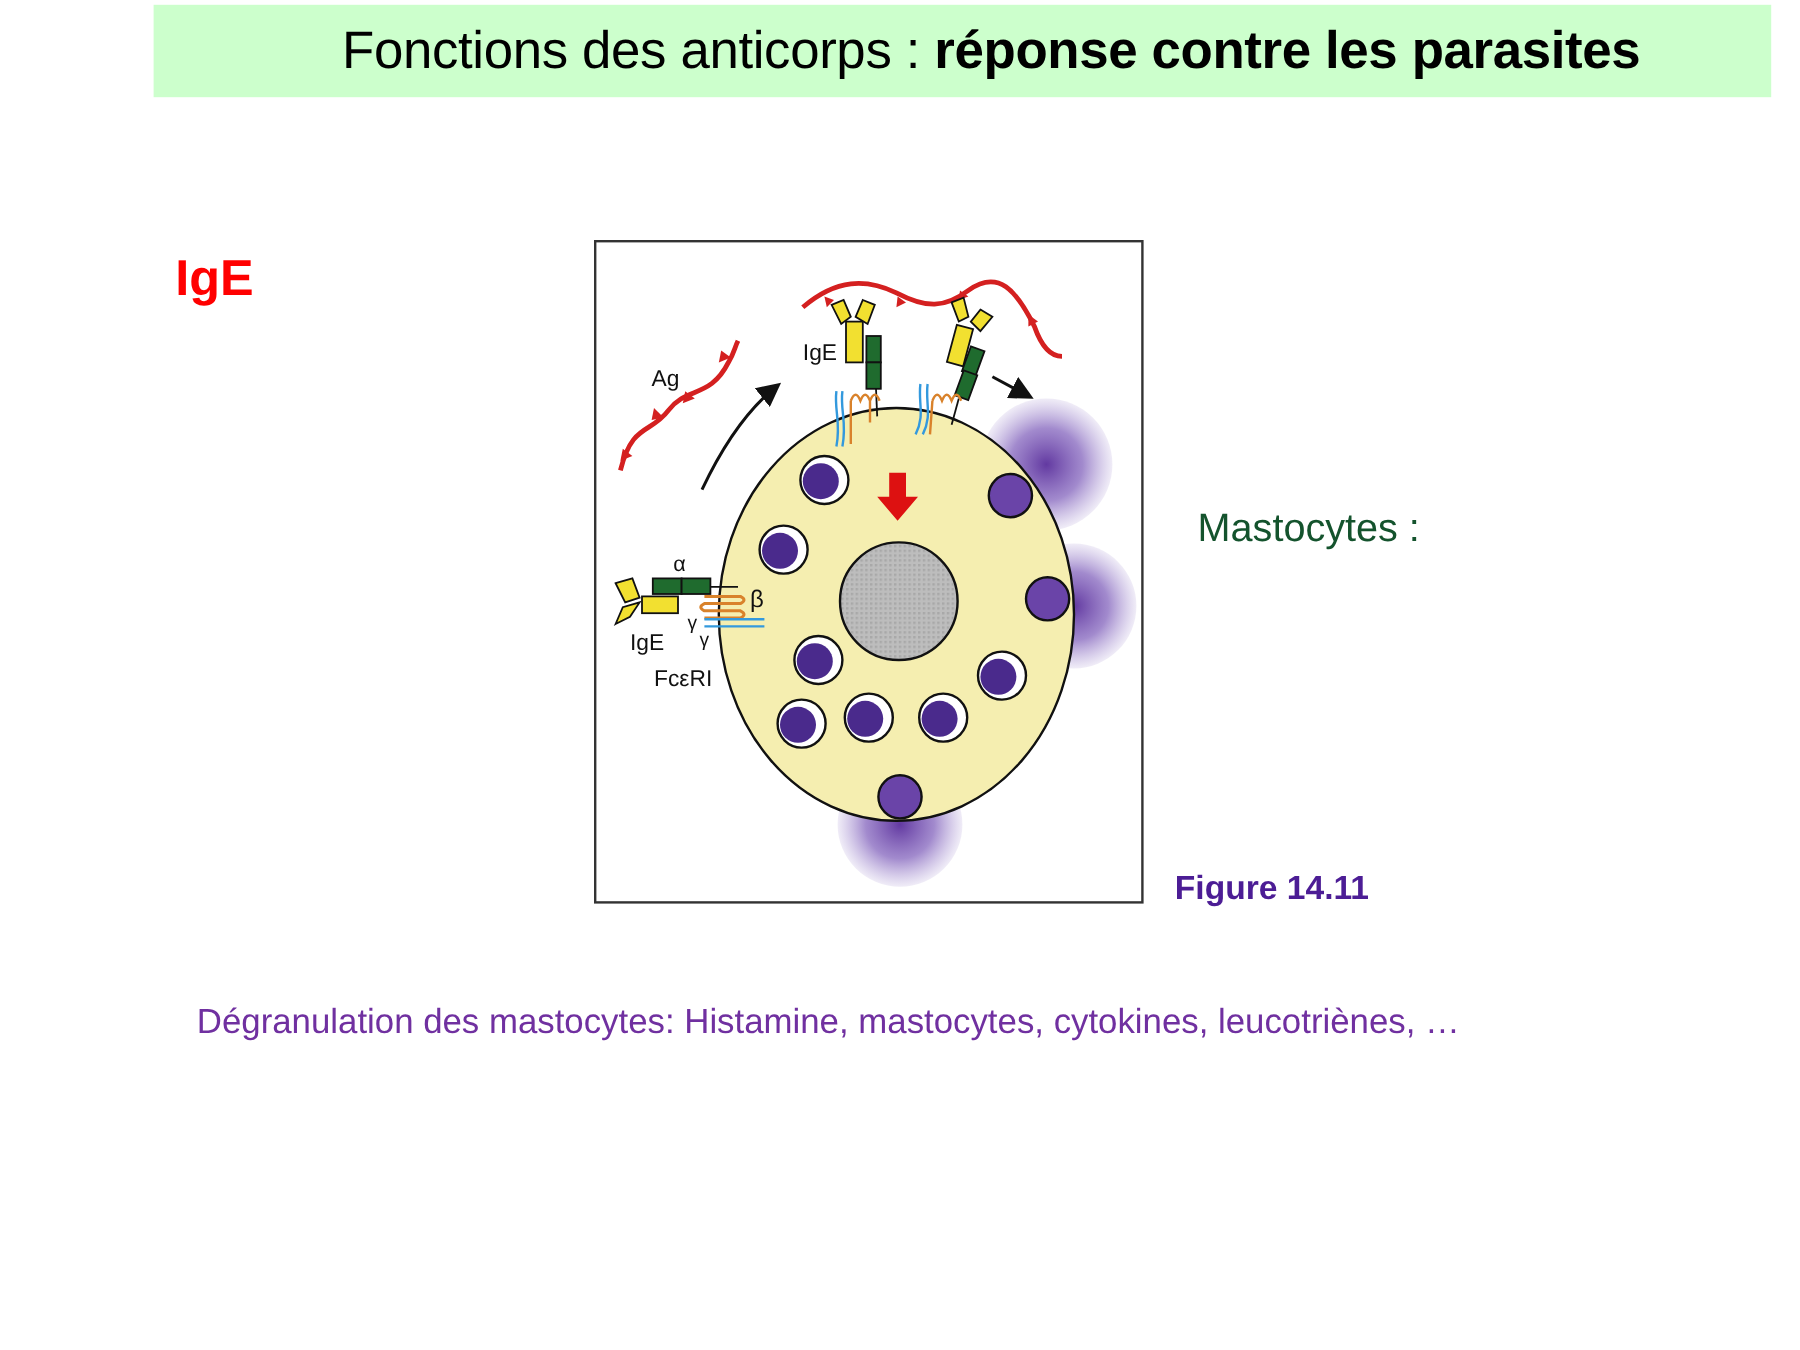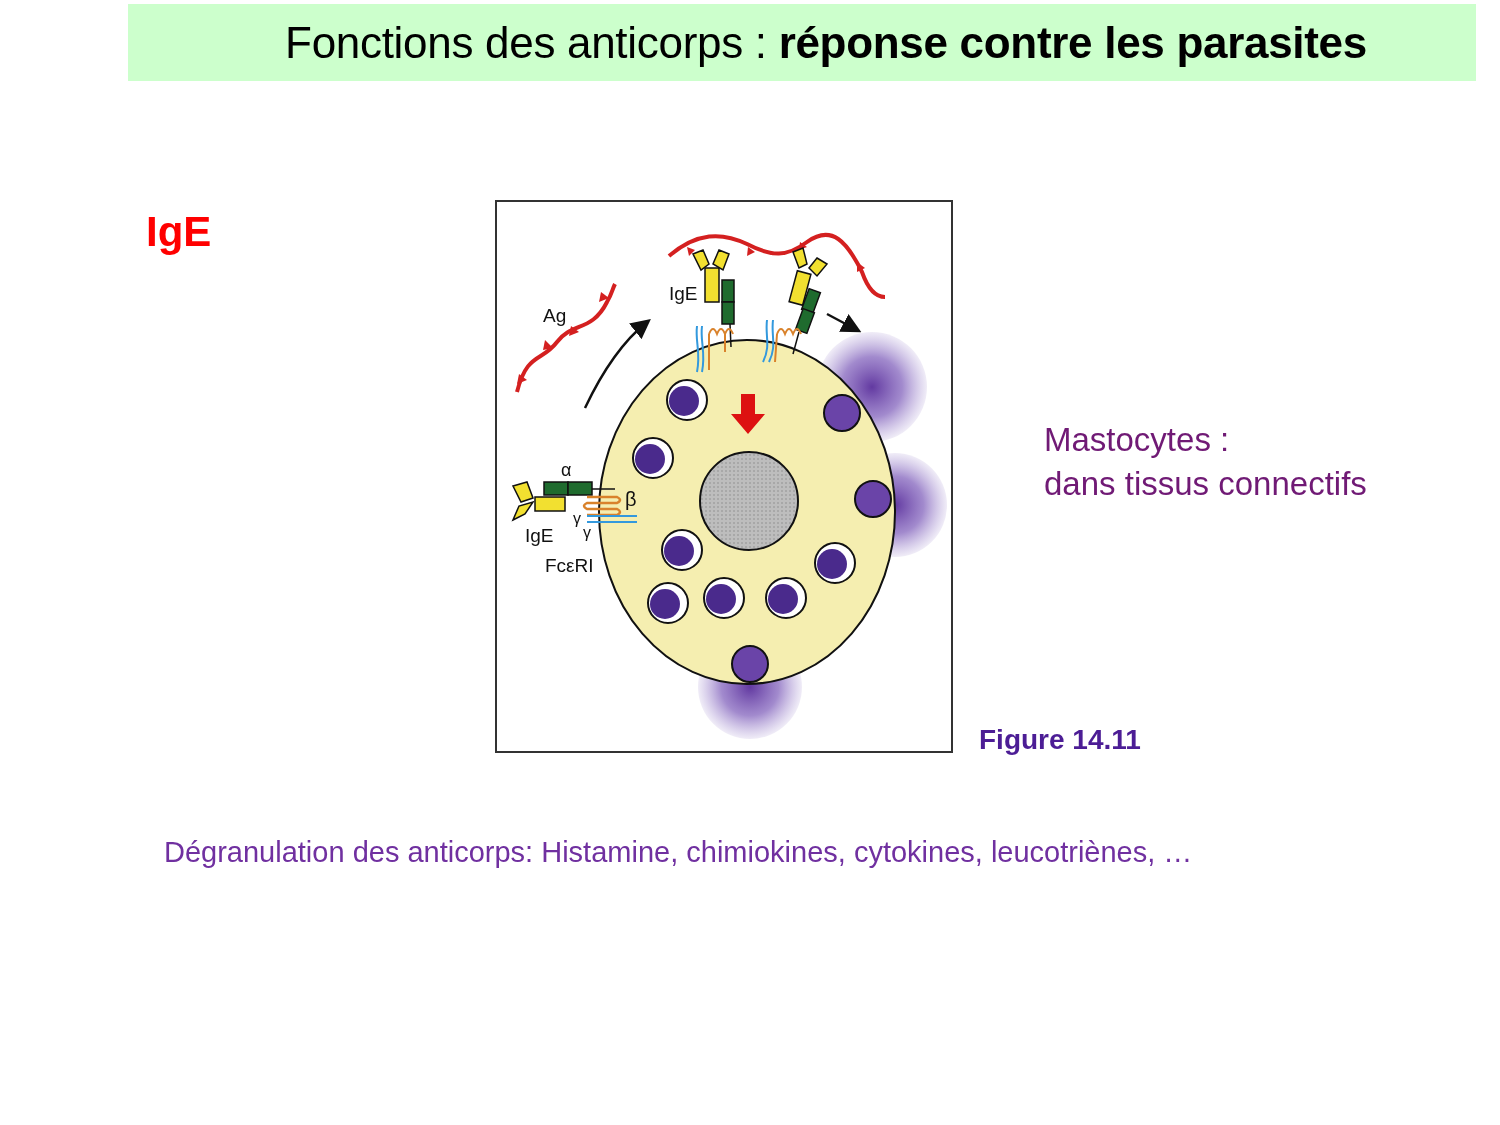--- a/index.html
+++ b/index.html
@@ -15,21 +15,21 @@
   .title b { font-weight: bold; }
   .ige-label {
     position: absolute; left: 146px; top: 208px; font-size: 42px; font-weight: bold; color: #ff0000;
   }
   .figure-frame {
     position: absolute; left: 495px; top: 200px; width: 458px; height: 553px;
     border: 2px solid #333; background: #fff; box-sizing: border-box;
   }
   .figure-frame svg { position: absolute; left: 0; top: 0; }
   .side-text {
-    position: absolute; left: 998px; top: 418px; font-size: 33px; color: #701a75; line-height: 44px; margin-left: 46px;
+    position: absolute; left: 998px; top: 418px; font-size: 33px; color: #14532d; line-height: 44px;
   }
   .fig-caption {
     position: absolute; left: 979px; top: 724px; font-size: 28px; font-weight: bold; color: #4c1d95;
   }
   .bottom-text {
     position: absolute; left: 164px; top: 836px; font-size: 29px; color: #7030a0; white-space: nowrap;
   }
   .svg-label { font-family: "Liberation Sans", sans-serif; fill: #111; }
 </style>
 </head>
@@ -169,18 +169,17 @@
       <text x="76" y="322" class="svg-label" font-size="16">γ</text>
       <text x="86" y="336" class="svg-label" font-size="16">γ</text>
       <text x="28" y="340" class="svg-label" font-size="19">IgE</text>
       <text x="48" y="370" class="svg-label" font-size="19">FcεRI</text>
     </g>
   </svg>
 </div>
 
 <div class="side-text">
   <div>Mastocytes :</div>
-  <div>dans tissus connectifs</div>
 </div>
 
 <div class="fig-caption">Figure 14.11</div>
 
-<div class="bottom-text">Dégranulation des anticorps: Histamine, chimiokines, cytokines, leucotriènes, …</div>
+<div class="bottom-text">Dégranulation des mastocytes: Histamine, mastocytes, cytokines, leucotriènes, …</div>
 
 </body></html>

